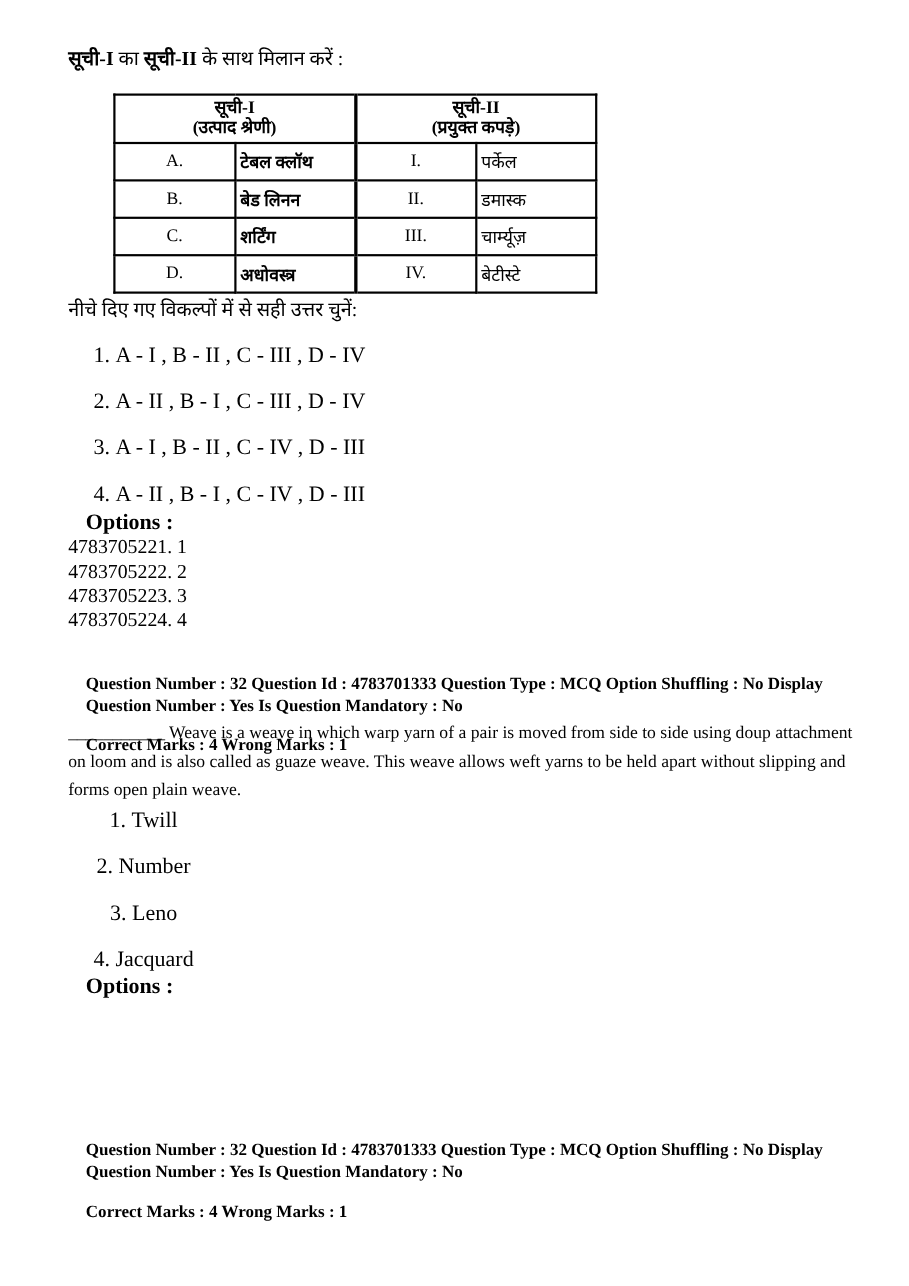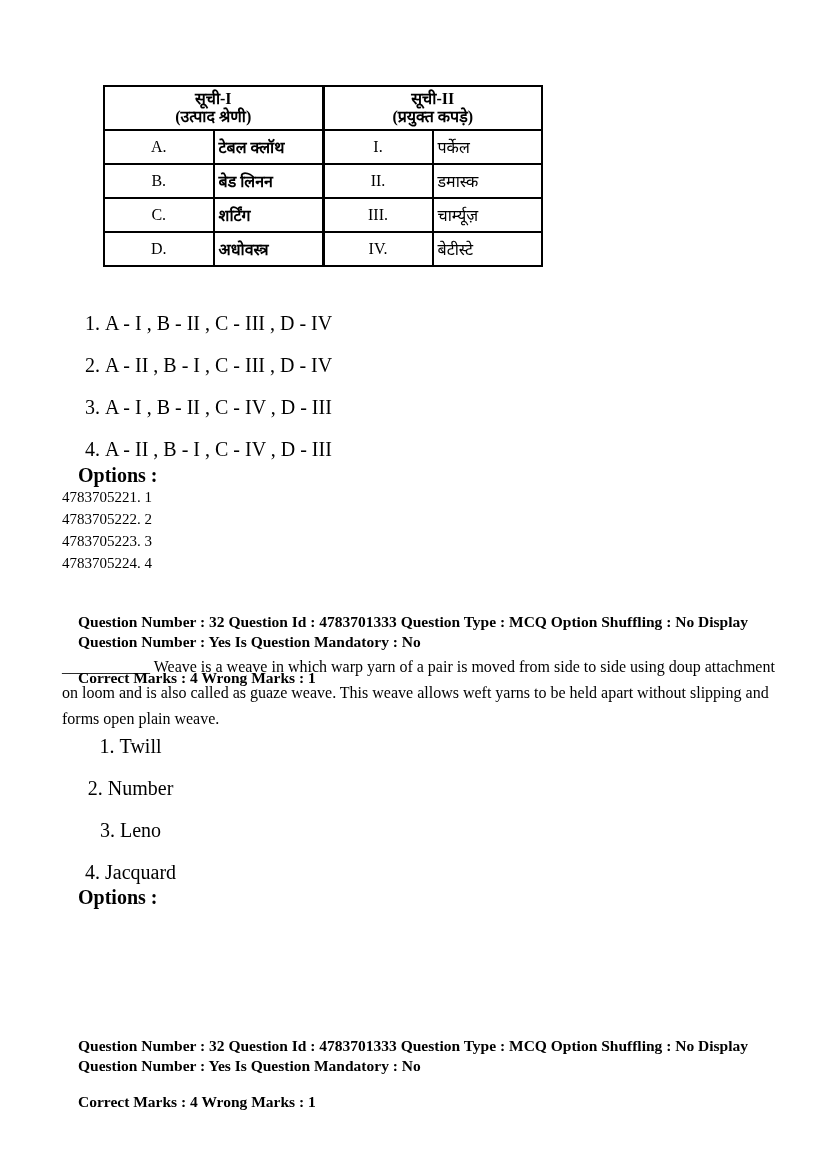--- a/index.html
+++ b/index.html
@@ -55,21 +55,21 @@
   .choice-row { margin: 0 0 24px 0; line-height: 18px; white-space: nowrap; }
   .choice-num { margin-right: 5px; }
 
   
   .options-label {
     position: absolute; left: 78px;
     font-weight: bold; font-size: 20px; line-height: 18px;
   }
   .options-label-1 { top: 466px; }
   .options-label-2 { top: 888px; }
-  .optid-list { position: absolute; left: 62px; font-size: 15px; text-align: center; }
+  .optid-list { position: absolute; left: 62px; font-size: 18px; text-align: center; }
   .optid-list-1 { top: 486px; }
   .optid-list-2 { top: 907px; }
   .optid-row { margin: 0; line-height: 22px; white-space: nowrap; }
 
   
   .meta-block {
     position: absolute; left: 62px; width: 718px;
     font-weight: bold; font-size: 15.5px; line-height: 20px;
   }
   .meta-block-1 { top: 596px; }
@@ -82,20 +82,23 @@
     position: absolute; left: 62px; top: 654px; width: 716px;
     font-size: 16px; line-height: 26px; margin: 0;
     text-align: left;
   }
 </style>
 </head>
 <body>
 
 <div class="page">
 
+  <div class="match-heading hindi">
+    <span class="bold">सूची-I</span><span> का </span><span class="bold">सूची-II</span><span> के साथ मिलान करें :</span>
+  </div>
 
   <table class="match-table hindi">
     <tbody>
       <tr>
         <th colspan="2">
           <div>सूची-I</div>
           <div>(उत्पाद श्रेणी)</div>
         </th>
         <th colspan="2" class="mid-border">
           <div>सूची-II</div>
@@ -122,20 +125,21 @@
       </tr>
       <tr>
         <td class="col-key">D.</td>
         <td class="col-text">अधोवस्त्र</td>
         <td class="col-key2 mid-border">IV.</td>
         <td class="col-text2">बेटीस्टे</td>
       </tr>
     </tbody>
   </table>
 
+  <div class="sub-heading hindi">नीचे दिए गए विकल्पों में से सही उत्तर चुनें:</div>
 
   <div class="choice-list choice-list-1">
     <p class="choice-row"><span class="choice-num">1.</span><span>A - I , B - II , C - III , D - IV</span></p>
     <p class="choice-row"><span class="choice-num">2.</span><span>A - II , B - I , C - III , D - IV</span></p>
     <p class="choice-row"><span class="choice-num">3.</span><span>A - I , B - II , C - IV , D - III</span></p>
     <p class="choice-row"><span class="choice-num">4.</span><span>A - II , B - I , C - IV , D - III</span></p>
   </div>
 
   <div class="options-label options-label-1">Options :</div>
   <div class="optid-list optid-list-1">

